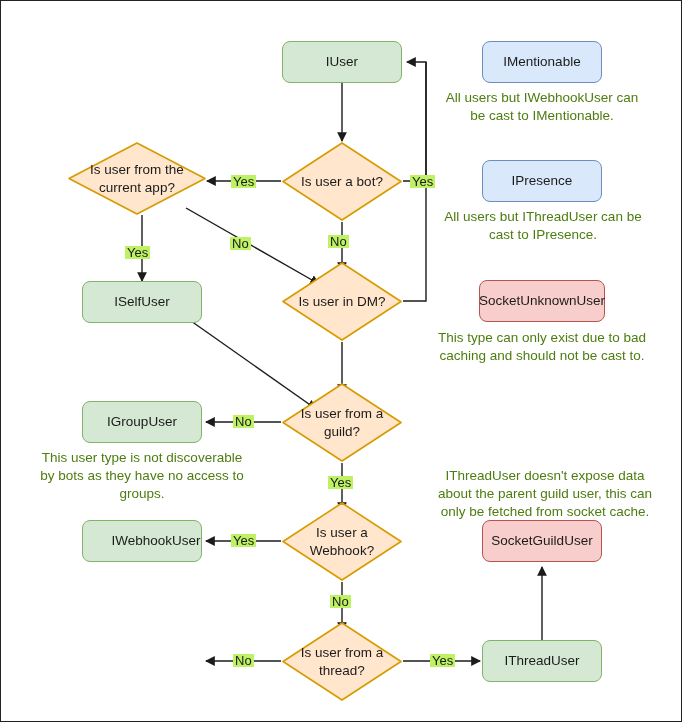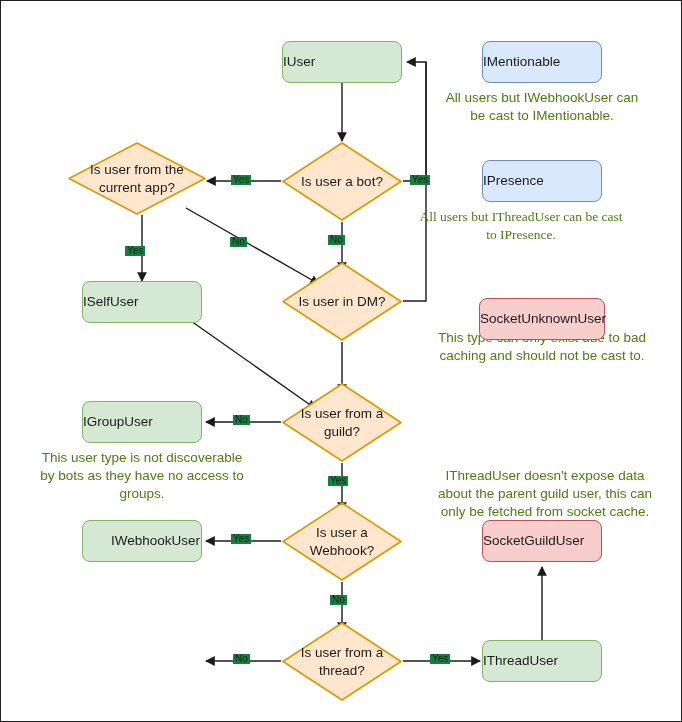--- a/index.html
+++ b/index.html
@@ -25,20 +25,21 @@
     top: 0;
     width: 682px;
     height: 722px;
     pointer-events: none;
   }
   .node {
     position: absolute;
     box-sizing: border-box;
     display: flex;
     align-items: center;
+    justify-content: center;
     text-align: center;
     font-size: 13.5px;
     color: #1b1b1b;
     line-height: 1.25;
     z-index: 3;
   }
   .box {
     border-radius: 8px;
     border: 1.4px solid #82b366;
     background: #d5e8d4;
@@ -80,23 +81,23 @@
   .note {
     position: absolute;
     text-align: center;
     font-size: 13.5px;
     color: #4d7c0f;
     line-height: 1.32;
     z-index: 2;
   }
   .edge-label {
     position: absolute;
-    font-size: 10px;
+    font-size: 13px;
     color: #1b1b1b;
-    background: #15803d;
+    background: #bef264;
     padding: 0 2px;
     line-height: 1;
     z-index: 4;
     white-space: nowrap;
   }
 </style>
 </head>
 <body>
 
 <div id="canvas">
@@ -207,31 +208,31 @@
   </div>
 
   <div class="node box blue" style="left:481px; top:40px; width:120px; height:42px;">
     <span>IMentionable</span>
   </div>
 
   <div class="node box blue" style="left:481px; top:159px; width:120px; height:42px;">
     <span>IPresence</span>
   </div>
 
-  <div class="node box pink" style="left:478px; top:297px; width:126px; height:42px;">
+  <div class="node box pink" style="left:478px; top:279px; width:126px; height:42px;">
     <span>SocketUnknownUser</span>
   </div>
 
   <div class="node box pink" style="left:481px; top:519px; width:120px; height:42px;">
     <span>SocketGuildUser</span>
   </div>
 
   <div class="note" style="left:437px; top:88px; width:208px;">All users but IWebhookUser can be cast to IMentionable.</div>
 
-  <div class="note" style="left:416px; top:207px; width:208px;font-family:Liberation Serif, serif;">All users but IThreadUser can be cast to IPresence.</div>
+  <div class="note" style="left:438px; top:207px; width:208px;">All users but IThreadUser can be cast to IPresence.</div>
 
   <div class="note" style="left:437px; top:328px; width:208px;">This type can only exist due to bad caching and should not be cast to.</div>
 
   <div class="note" style="left:37px; top:448px; width:208px;">This user type is not discoverable by bots as they have no access to groups.</div>
 
   <div class="note" style="left:437px; top:466px; width:214px;">IThreadUser doesn't expose data about the parent guild user, this can only be fetched from socket cache.</div>
 
   <div class="edge-label" style="left:409px; top:174px;">Yes</div>
 
   <div class="edge-label" style="left:230px; top:174px;">Yes</div>

